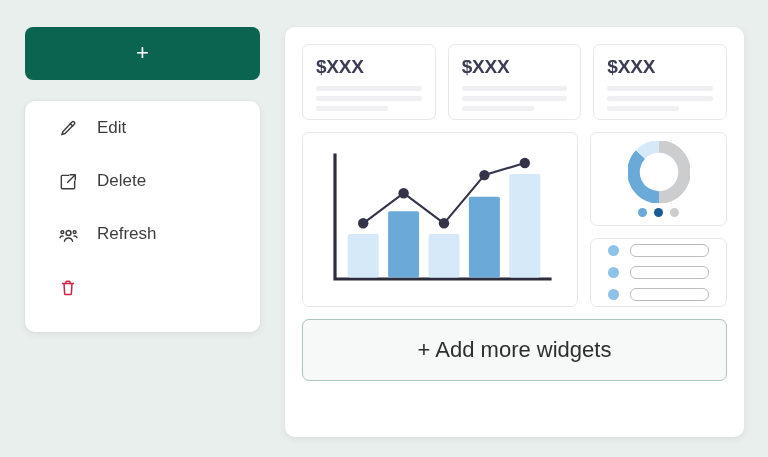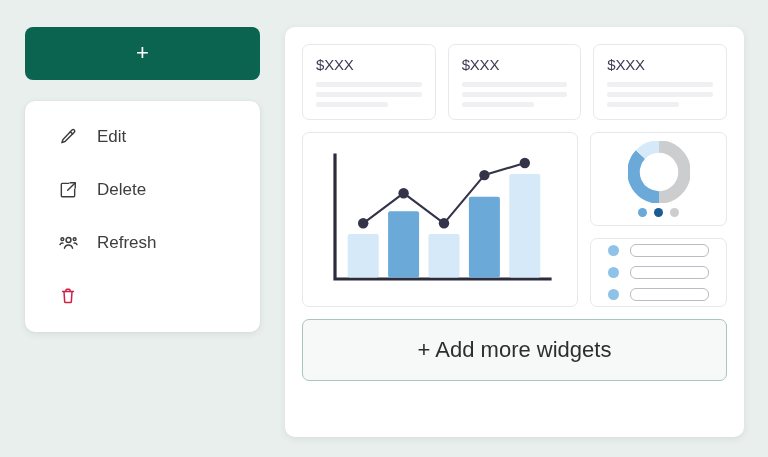--- a/index.html
+++ b/index.html
@@ -48,21 +48,21 @@
     margin-top: 21px;
     width: 235px;
     background: #ffffff;
     border-radius: 10px;
     box-shadow: 0 2px 7px rgba(40,60,55,0.09), 0 0 0 1px rgba(40,60,55,0.02);
     padding: 17px 0 18px 0;
     box-sizing: border-box;
   }
   .menu-item {
     display: flex;
-    align-items: center;
+    align-items: flex-start;
     height: 37px;
     padding: 0 0 0 32px;
     gap: 18px;
     cursor: pointer;
     margin-bottom: 16px;
   }
   .menu-item:last-child { margin-bottom: 0; }
   .menu-item .mi-icon {
     width: 22px; height: 22px;
     display: flex; align-items: center; justify-content: center;
@@ -99,22 +99,22 @@
   #stat-cards-row {
     display: flex;
     gap: 12px;
     height: 76px;
   }
   .stat-card {
     flex: 1 1 0;
     padding: 12px 13px 0 13px;
   }
   .stat-value {
-    font-size: 15px;
-    font-weight: 400;
+    font-size: 19px;
+    font-weight: 700;
     color: #3c3c54;
     letter-spacing: -0.2px;
     line-height: 1;
     margin-bottom: 10px;
   }
   .skeleton-line {
     height: 5px;
     border-radius: 2px;
     background: #f0f0f2;
     margin-bottom: 5px;

